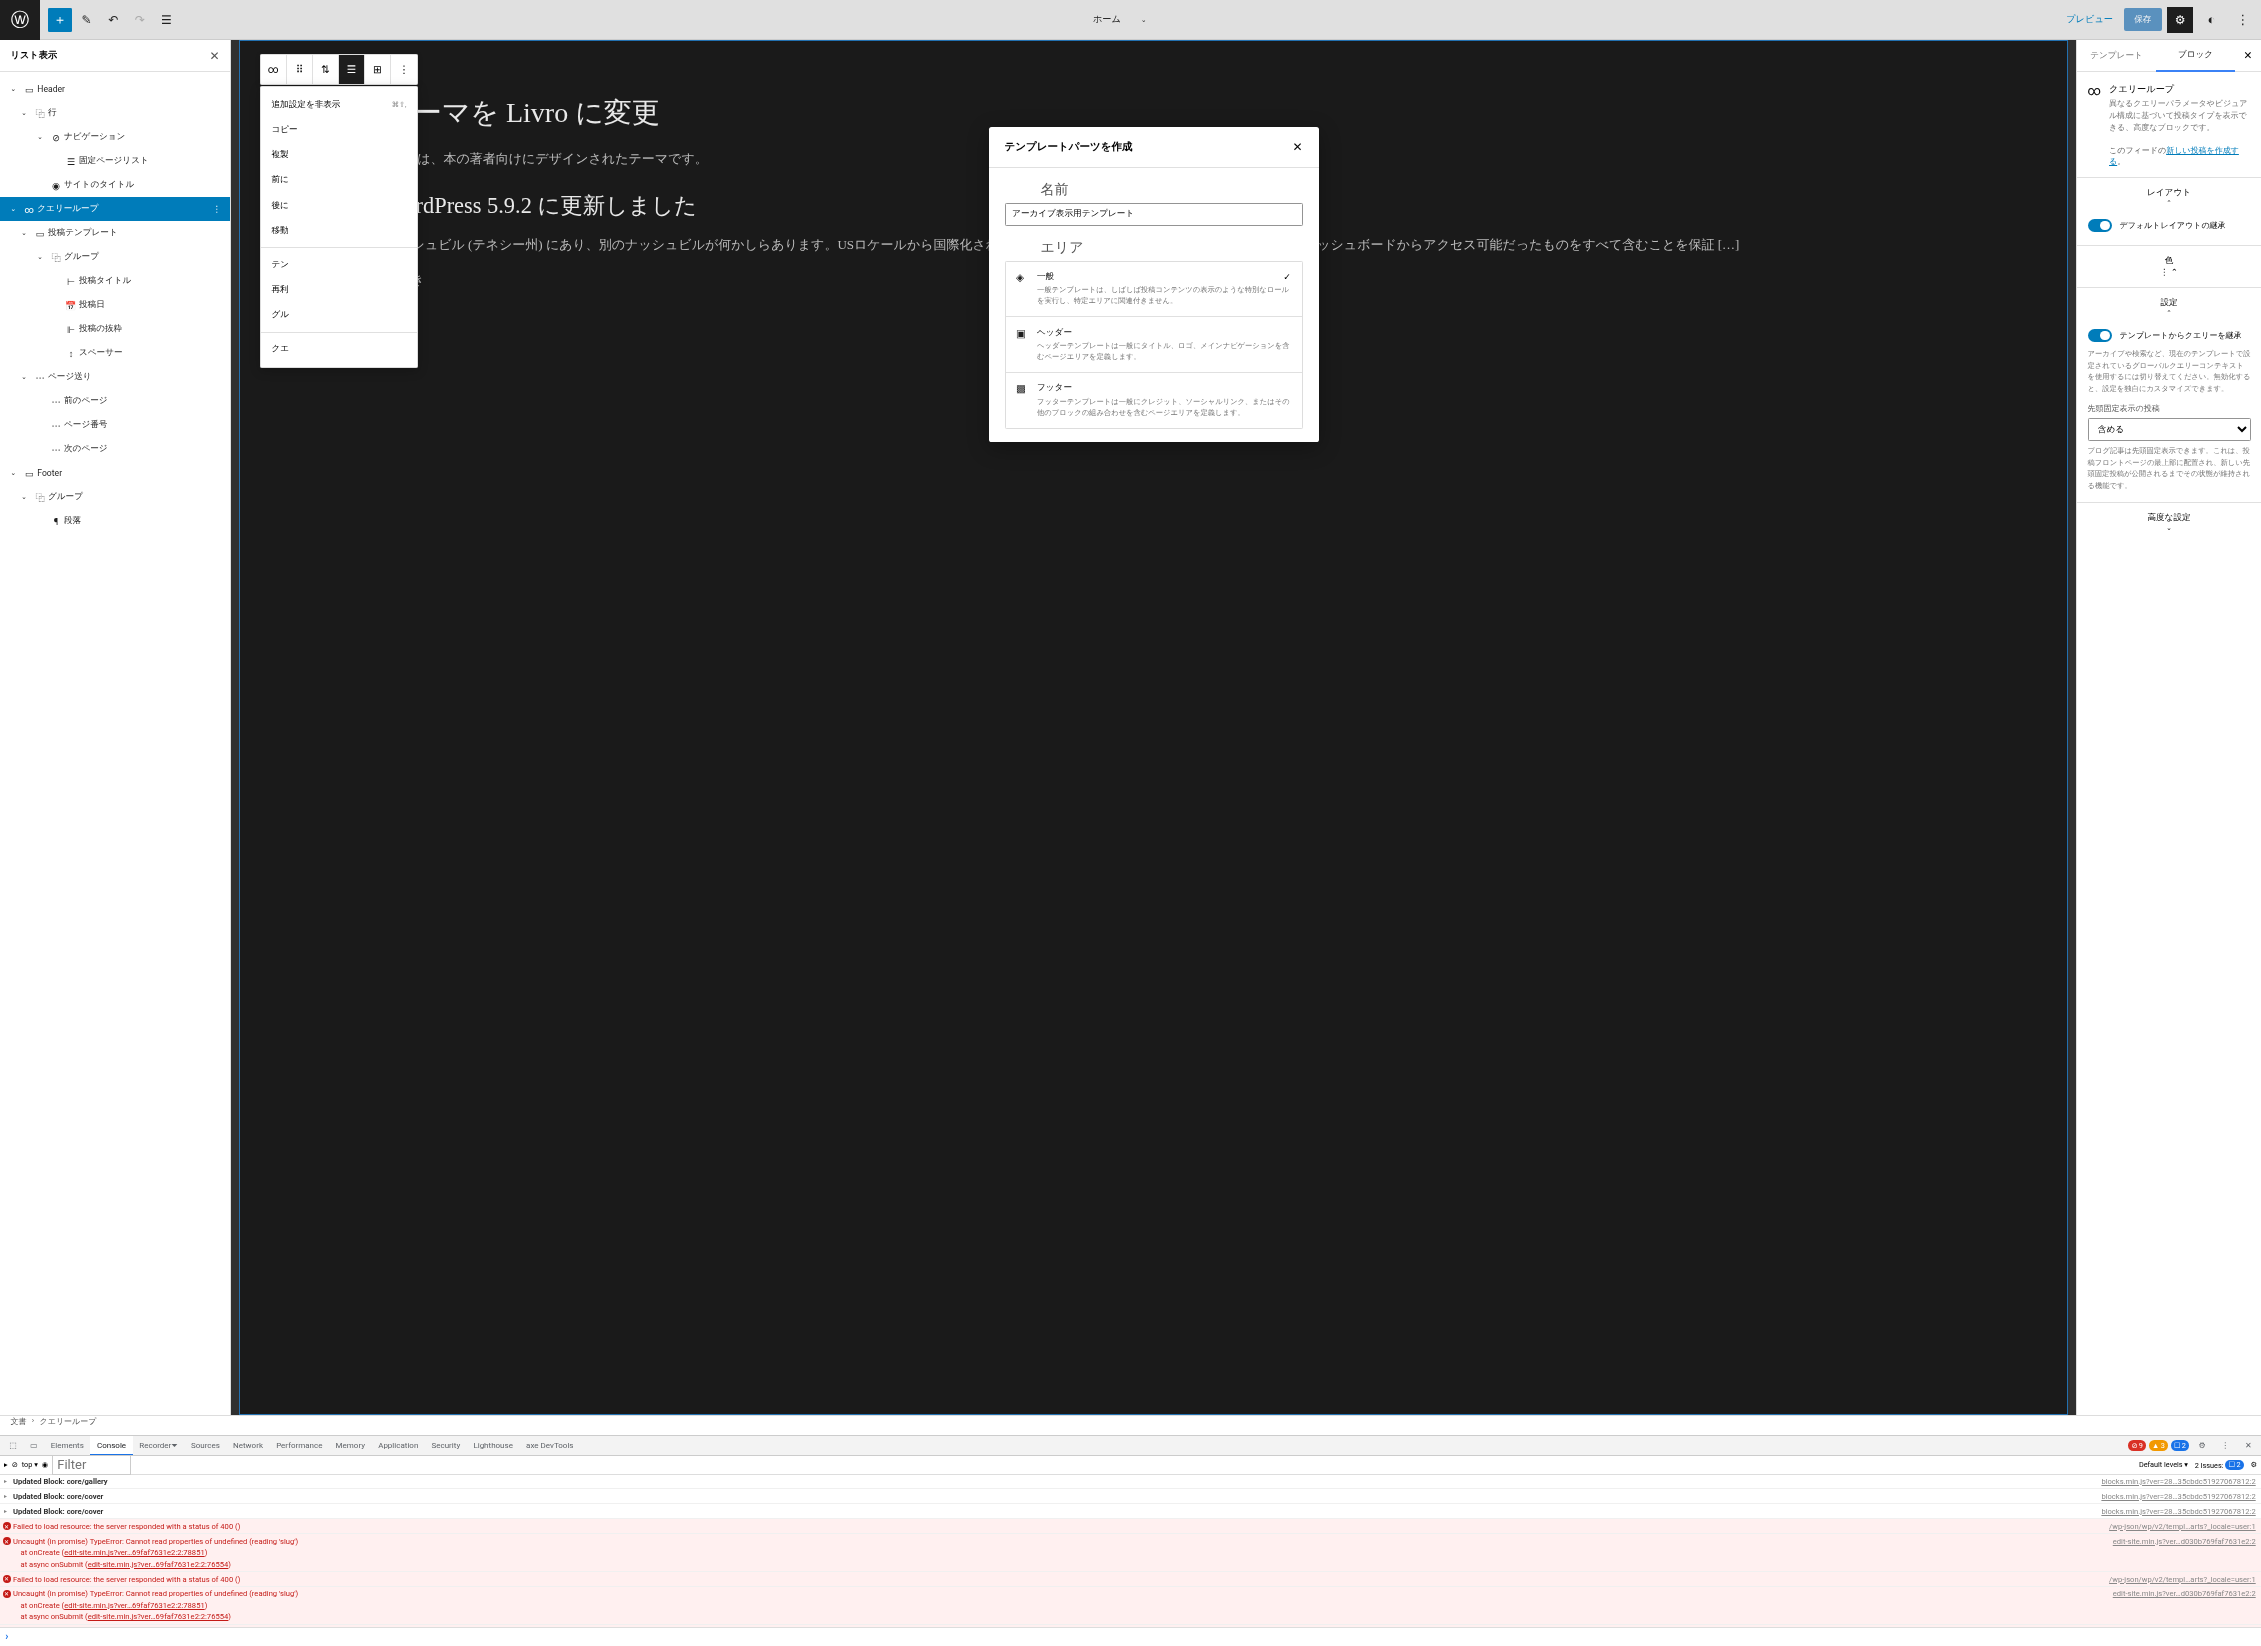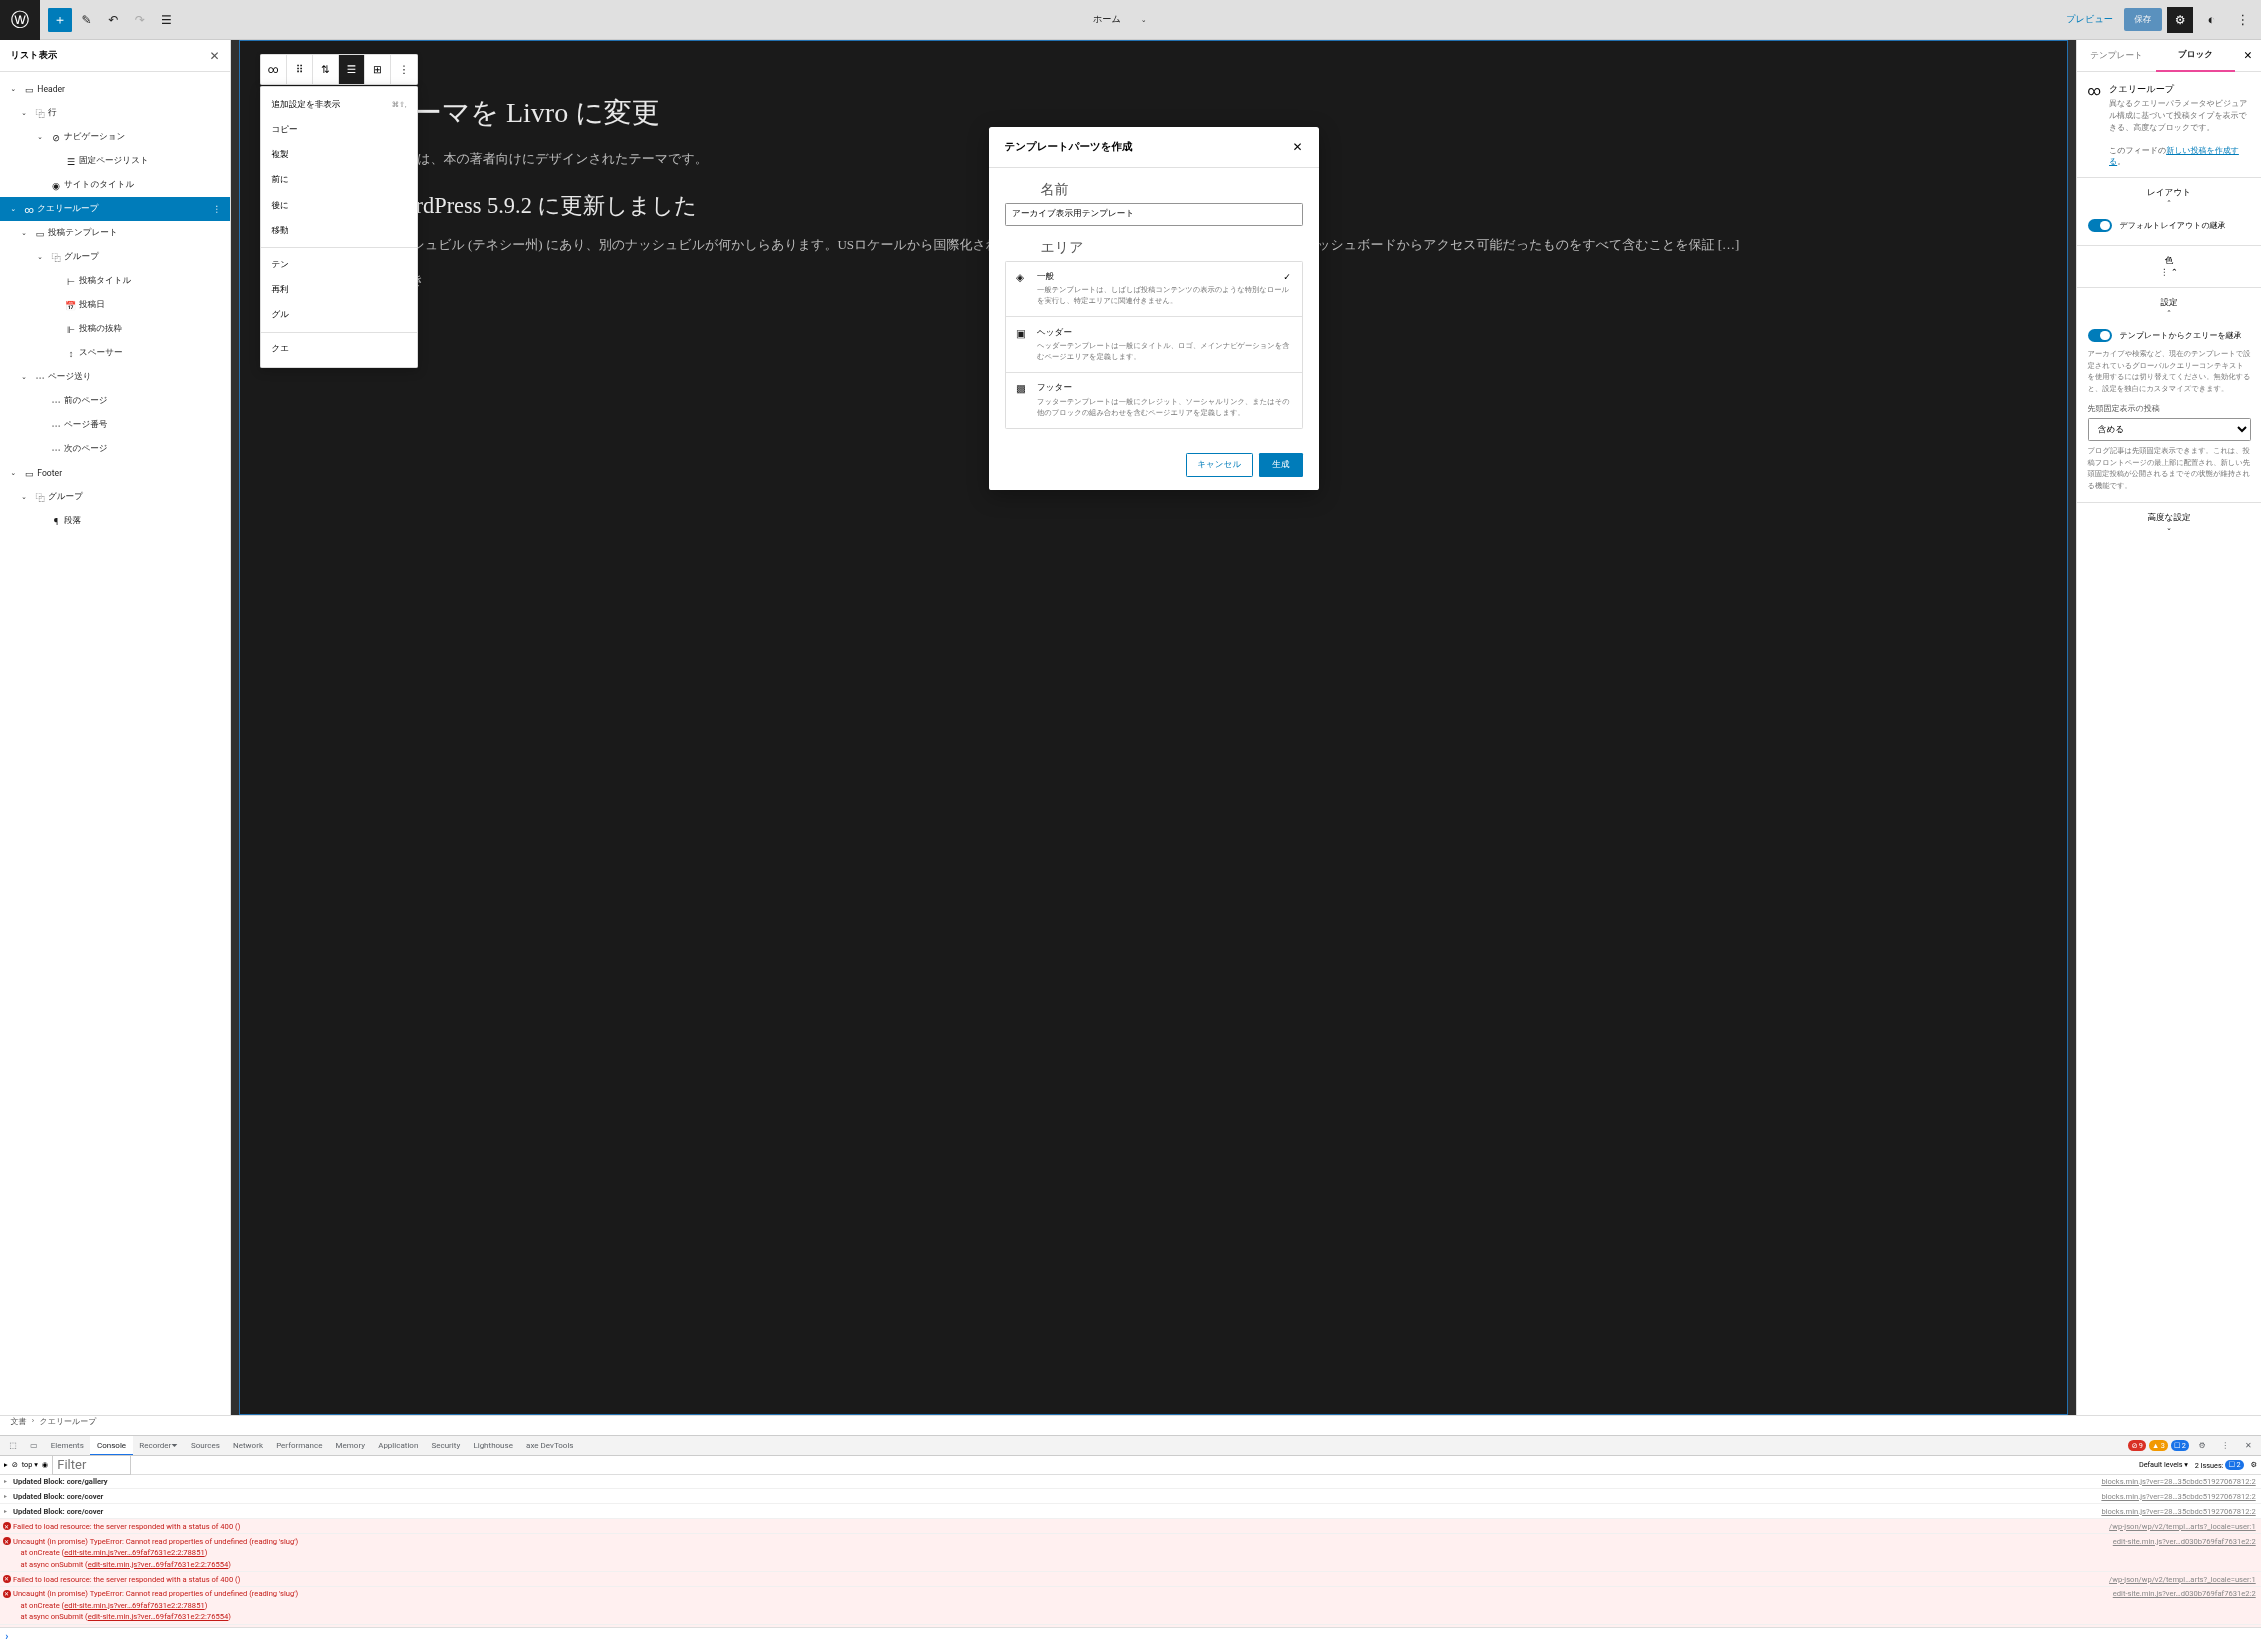--- a/index.html
+++ b/index.html
@@ -77,21 +77,21 @@
 .area-check { font-size: 9.2px; }
 .area-desc { font-size: 7.3px; color: #757575; line-height: 1.5; margin-top: 2.6px; }
 .modal-footer { display: flex; justify-content: flex-end; gap: 6.6px; padding: 10.5px 16px 13px; }
 .btn-secondary { padding: 5.3px 10.5px; border: 0.7px solid #007cba; color: #007cba; background: #fff; border-radius: 1.3px; font-size: 8.6px; cursor: pointer; }
 .btn-primary { padding: 5.3px 13px; background: #007cba; color: #fff; border: none; border-radius: 1.3px; font-size: 8.6px; cursor: pointer; }
 
 
 .right-sidebar { width: 185px; background: #fff; border-left: 0.7px solid #ddd; overflow-y: auto; }
 .rs-tabs { display: flex; border-bottom: 0.7px solid #e0e0e0; height: 32px; align-items: center; }
 .rs-tab { flex: 1; text-align: center; font-size: 8.6px; padding: 9.2px 0; cursor: pointer; color: #757575; }
-.rs-tab.active { color: #1e1e1e; border-bottom: 2px solid #ec4899; font-weight: 700; }
+.rs-tab.active { color: #1e1e1e; border-bottom: 2px solid #3b82f6; font-weight: 400; }
 .rs-close { width: 26px; text-align: center; cursor: pointer; font-size: 10.5px; }
 .rs-block-header { display: flex; gap: 8px; padding: 10.5px; align-items: flex-start; }
 .rs-block-icon { font-size: 13px; }
 .rs-block-info { flex: 1; }
 .rs-block-name { font-size: 9.2px; font-weight: 500; margin-bottom: 2.6px; }
 .rs-block-desc { font-size: 8px; color: #757575; line-height: 1.5; }
 .rs-feed-note { padding: 0 10.5px 10.5px 32px; font-size: 8px; color: #555; }
 .rs-feed-note a { color: #007cba; text-decoration: underline; }
 .rs-section { border-top: 0.7px solid #e0e0e0; }
 .rs-section-header { display: flex; justify-content: space-between; align-items: center; padding: 9.2px 10.5px; cursor: pointer; font-size: 8.6px; font-weight: 500; flex-direction: column; }
@@ -358,24 +358,20 @@
                   <span class="area-icon">▩</span>
                   <div class="area-content">
                     <div class="area-name-row">
                         <span class="area-name">フッター</span>
                       </div>
                     <div class="area-desc">フッターテンプレートは一般にクレジット、ソーシャルリンク、またはその他のブロックの組み合わせを含むページエリアを定義します。</div>
                   </div>
                 </div>
               </div>
             </div>
-            <div class="modal-footer">
-              <button class="btn-secondary">キャンセル</button>
-              <button class="btn-primary">生成</button>
-            </div>
           </div>
         </div>
       </div>
     </div>
 
     <div class="right-sidebar">
       <div class="rs-tabs">
         <div class="rs-tab">テンプレート</div>
         <div class="rs-tab active">ブロック</div>
         <div class="rs-close">✕</div>

